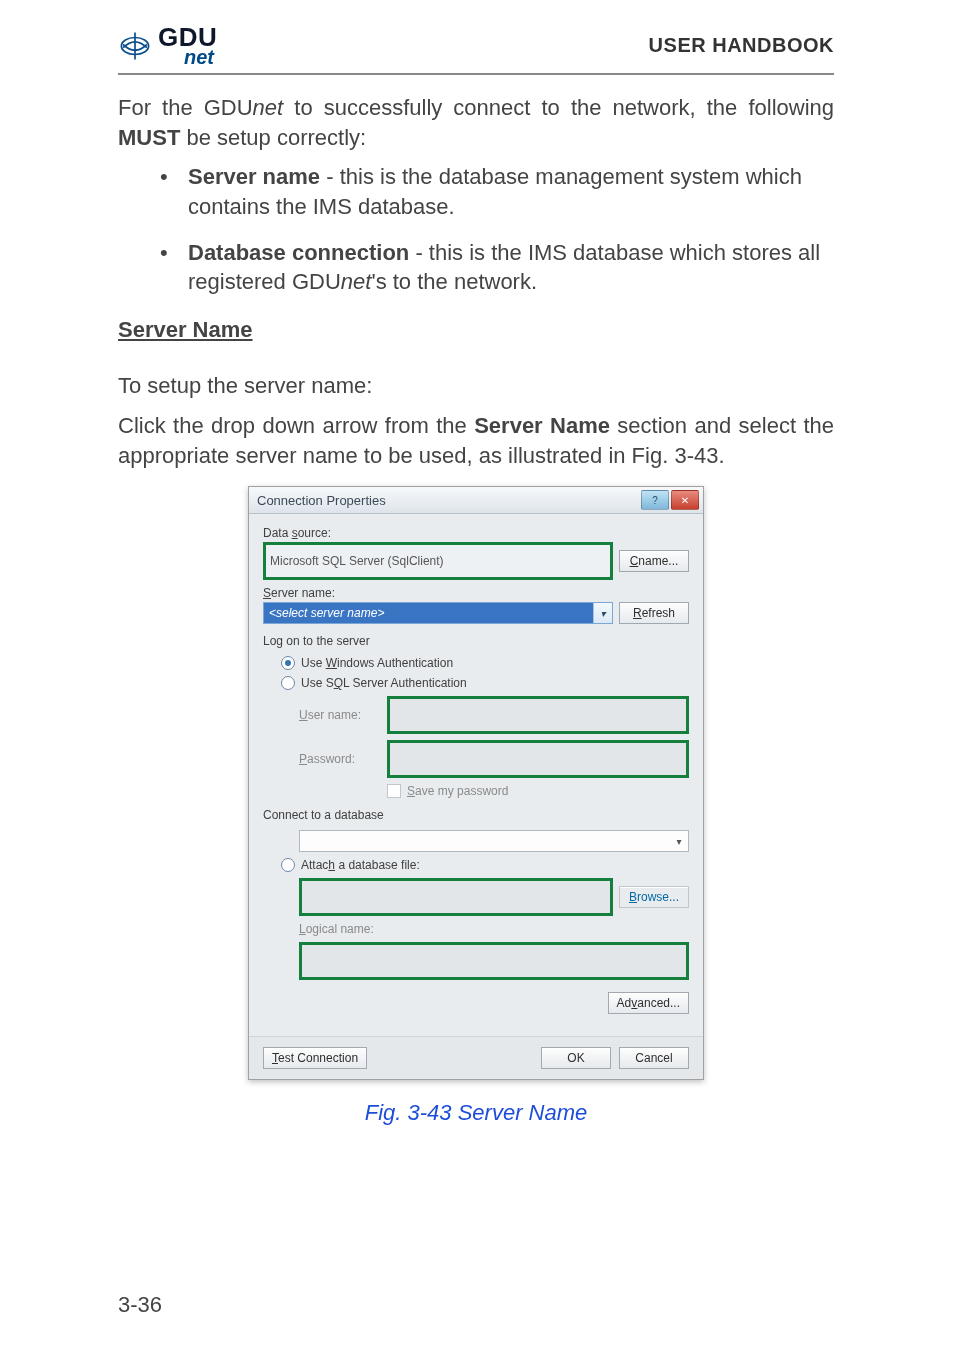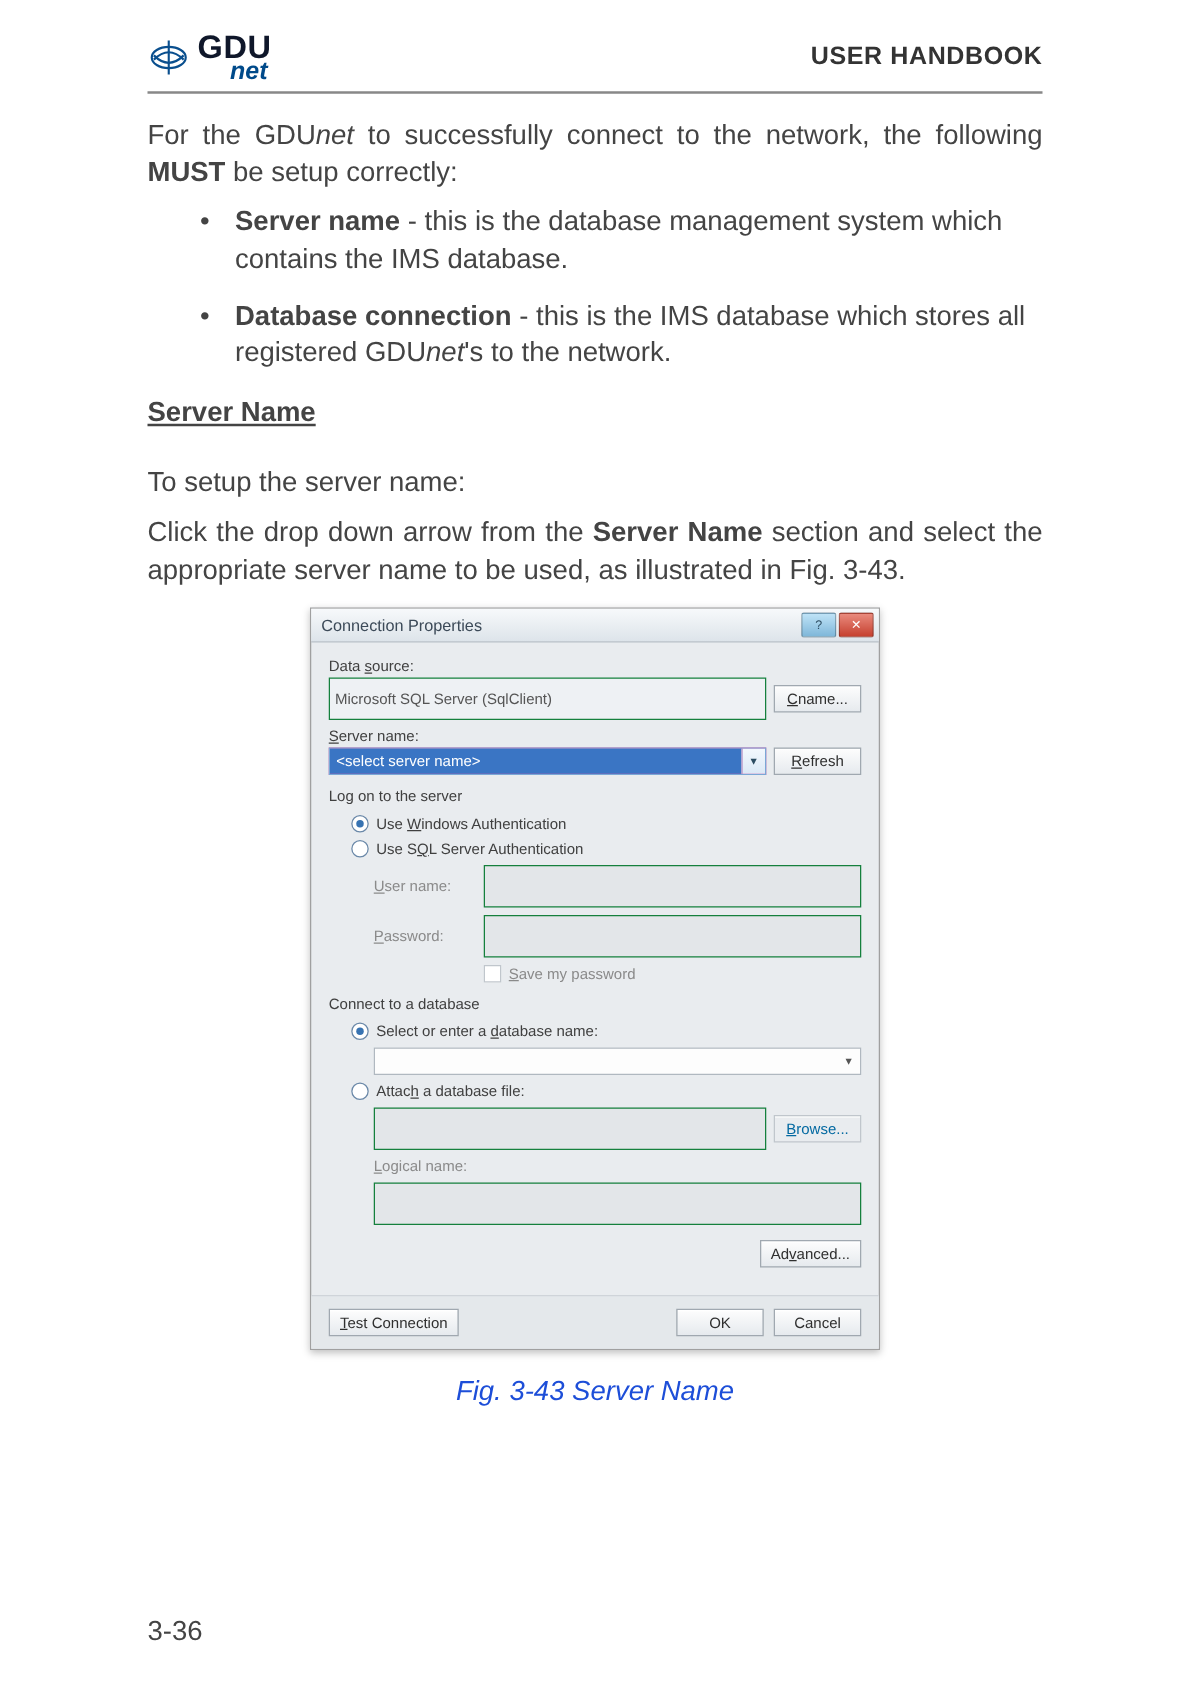--- a/index.html
+++ b/index.html
@@ -162,21 +162,21 @@
     margin-bottom: 6px;
   }
   .label {
     color: #404040;
     font-size: 12px;
     margin-bottom: 2px;
   }
   .text-input {
     flex: 1;
     height: 20px;
-    border: 1px solid #15803d;
+    border: 3px solid #15803d;
     background: #fbfcfd;
     box-sizing: border-box;
     padding: 16px 4px;
     font-size: 12px;
     color: #333;
   }
   .text-readonly {
     background: #eef1f4;
     color: #555;
   }
@@ -203,21 +203,22 @@
   }
   .combo {
     flex: 1;
     display: flex;
     height: 22px;
     border: 1px solid #7aa7d6;
     background: #fff;
     box-sizing: border-box;
   }
   .combo.selected {
-    background: #ec4899;
+    background: #3b82f6;
+    font-style: italic;
   }
   .combo .combo-text {
     flex: 1;
     padding: 0 5px;
     display: flex;
     align-items: center;
     color: #fff;
     font-size: 12px;
     background: #3a75c4;
   }
@@ -408,24 +409,20 @@
             </div>
             <div class="check-row" style="margin-left:88px;">
               <div class="checkbox" style="border-color:#c0c6cc;"></div>
               <span class="muted"><span class="underline-letter">S</span><span>ave my password</span></span>
             </div>
           </div>
         </div>
 
         <div class="group-header">Connect to a database</div>
         <div class="indent">
-          <div class="radio-row">
-            <div class="radio checked"></div>
-            <span><span>Select or enter a </span><span class="underline-letter">d</span><span>atabase name:</span></span>
-          </div>
           <div class="row" style="margin-left:18px;">
             <div class="combo-plain">
               <div class="combo-text-plain"></div>
               <div class="combo-arrow">▾</div>
             </div>
           </div>
           <div class="radio-row" style="margin-top:6px;">
             <div class="radio"></div>
             <span><span>Attac</span><span class="underline-letter">h</span><span> a database file:</span></span>
           </div>

